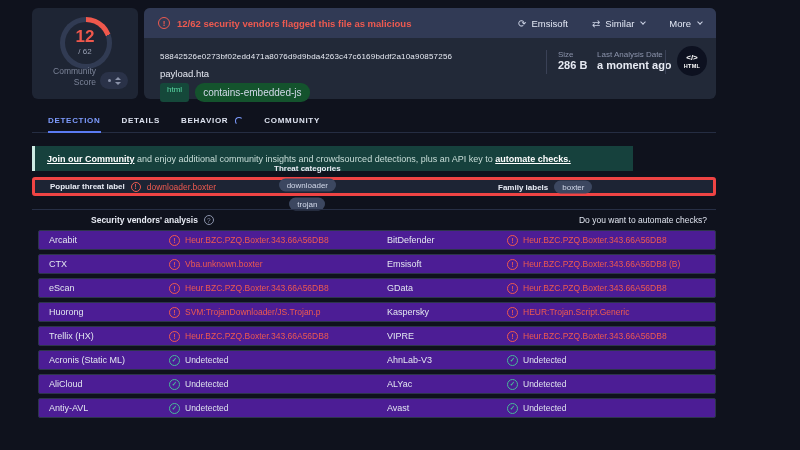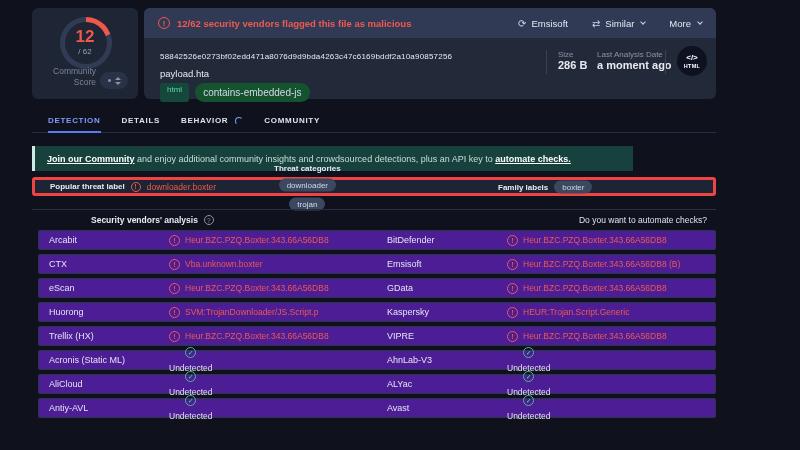--- a/index.html
+++ b/index.html
@@ -68,21 +68,21 @@
   .info-ic { width:10px; height:10px; border-radius:50%; border:1px solid #8b93ab; color:#8b93ab; font-size:6.5px; display:flex; align-items:center; justify-content:center; }
   .vh-right { font-size:8.5px; color:#dfe3ee; cursor:pointer; }
 
   
   .vtable { position:absolute; left:38px; top:230px; width:678px; }
   .vrow { display:flex; align-items:center; height:20px; background:#4c1d95; border:1px solid #2d354b; border-radius:2px; margin-bottom:4px; }
   .half { flex:1; display:flex; align-items:center; height:100%; }
   .vname { width:130px; padding-left:10px; font-size:9px; color:#e2e6f0; flex-shrink:0; white-space:nowrap; }
   .vres { display:flex; align-items:center; gap:5px; font-size:8.5px; white-space:nowrap; }
   .vres.mal { color:#ee5a50; }
-  .vres.clean { color:#dfe3ee;flex-direction:column; }
+  .vres.clean { color:#dfe3ee; }
   .ricon { width:11px; height:11px; border-radius:50%; border:1px solid currentColor; display:flex; align-items:center; justify-content:center; font-size:6.5px; font-weight:bold; flex-shrink:0; }
   .clean .ricon { color:#49b89a; border-color:#49b89a; }
 </style>
 </head>
 <body>
 
 <div class="page">
 
   <div class="score-card">
     <div class="ring"></div>
@@ -233,21 +233,21 @@
             <span class="ricon">!</span>
             <span>Heur.BZC.PZQ.Boxter.343.66A56DB8</span>
           </div>
         </div>
       </div>
       <div class="vrow">
         <div class="half">
           <div class="vname">Huorong</div>
           <div class="vres mal">
             <span class="ricon">!</span>
-            <span>SVM:TrojanDownloader/JS.Script.p</span>
+            <span>SVM:TrojanDownloader/JS.Trojan.p</span>
           </div>
         </div>
         <div class="half">
           <div class="vname">Kaspersky</div>
           <div class="vres mal">
             <span class="ricon">!</span>
             <span>HEUR:Trojan.Script.Generic</span>
           </div>
         </div>
       </div>

